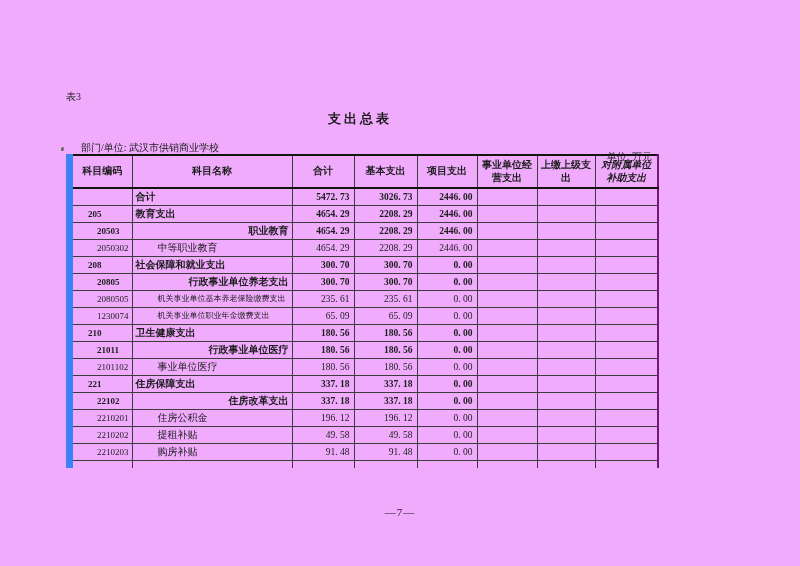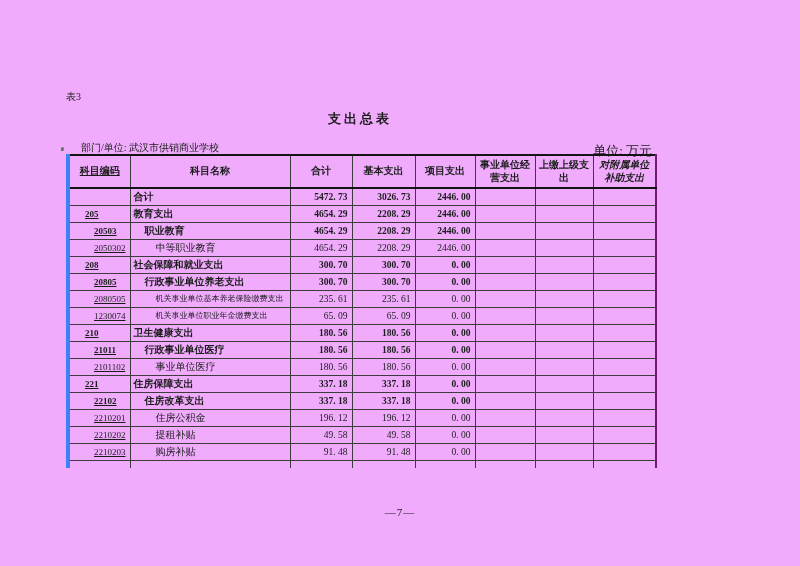--- a/index.html
+++ b/index.html
@@ -10,40 +10,40 @@
   }
   *{box-sizing:border-box;}
   .sheet{position:absolute;inset:0;background:#f0abfc;}
   .table3-label{position:absolute;left:66px;top:90px;font-size:10px;}
   .doc-title{
     position:absolute;left:66px;top:110px;width:588px;text-align:center;
     font-size:13px;font-weight:bold;letter-spacing:3px;
   }
   .speck{position:absolute;left:61px;top:147px;width:3px;height:4px;background:#6a6a6a;border-radius:50% 50% 50% 0;}
   .meta-left{position:absolute;left:81px;top:141px;font-size:10px;}
-  .meta-right{position:absolute;right:148px;top:142px;font-size:13px;}
+  .meta-right{position:absolute;right:148px;top:150px;font-size:10px;}
   .table-wrap{position:absolute;left:66px;top:154px;}
   table{border-collapse:collapse;table-layout:fixed;}
   th,td{border:1px solid #3c3c3c;overflow:hidden;white-space:nowrap;padding:0 3px;}
   thead th{
     border-top:2px solid #141414;border-bottom:2px solid #141414;
     font-size:10px;font-weight:bold;text-align:center;vertical-align:middle;
     height:33px;white-space:pre-line;line-height:1.25;padding:0 1px;
   }
   tbody td{height:17px;font-size:10px;vertical-align:middle;}
-  th:first-child,td:first-child{border-left:4px solid #3b82f6;text-decoration:underline;}
+  th:first-child,td:first-child{border-left:7px solid #3b82f6;}
   th:last-child,td:last-child{border-right:2px solid #701a75;font-style:italic;}
   td.num{text-align:right;padding-right:4px;font-size:9.5px;}
   td.code{font-size:9px;text-align:left;}
   td.code.lv1{padding-left:15px;}
   td.code.lv2{padding-left:24px;margin-top:9px;}
   td.code.lv3{padding-left:24px;}
   td.name{text-align:left;}
   td.name.lv1{padding-left:3px;}
-  td.name.lv2{padding-left:14px;}
+  td.name.lv2{padding-left:14px;text-align:right;}
   td.name.lv3{padding-left:25px;}
   tr.bold td{font-weight:bold;}
   tr.small td.name{font-size:8px;}
   tr.stub td{border-bottom-style:none;height:8px;}
   .page-number{
     position:absolute;left:0;top:506px;width:800px;text-align:center;
     font-size:11px;letter-spacing:1px;
   }
 </style>
 </head>

